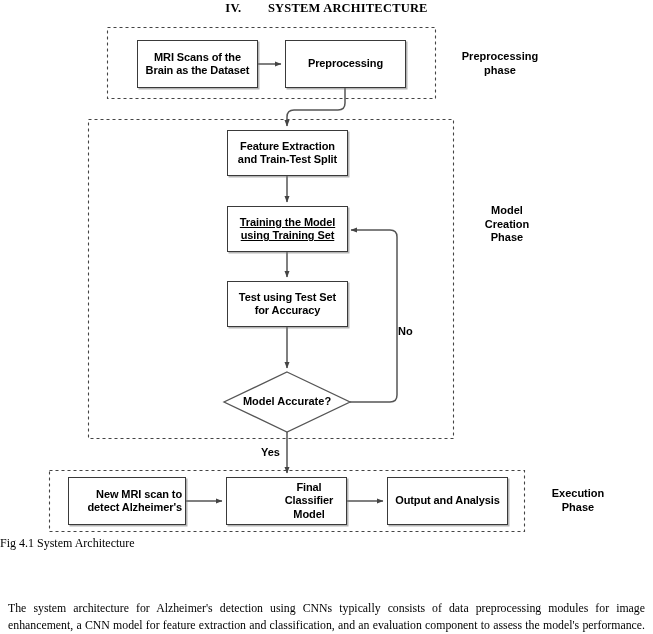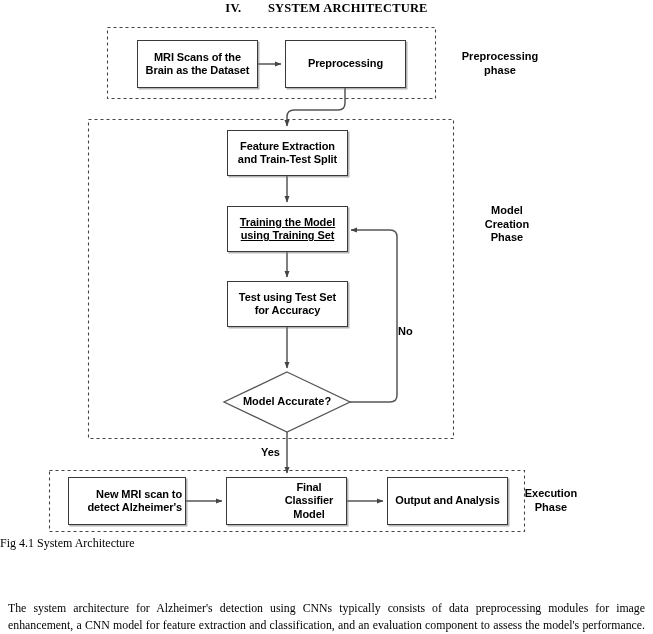--- a/index.html
+++ b/index.html
@@ -185,20 +185,20 @@
 
   <div class="edge-label" style="left:261px; top:446px;">Yes</div>
 
   <div class="phase-label" style="left:445px; top:50px; width:110px;">Preprocessing
 phase</div>
 
   <div class="phase-label" style="left:462px; top:204px; width:90px;">Model
 Creation
 Phase</div>
 
-  <div class="phase-label" style="left:506px; top:487px; width:90px;">Execution
+  <div class="phase-label" style="left:533px; top:487px; width:90px;">Execution
 Phase</div>
 
 </div>
 
 <div id="figure-caption">Fig 4.1 System Architecture</div>
 
 <p id="body-paragraph">The system architecture for Alzheimer's detection using CNNs typically consists of data preprocessing modules for image enhancement, a CNN model for feature extraction and classification, and an evaluation component to assess the model's performance. Additionally, integration with healthcare systems or diagnostic tools may facilitate seamless deployment and usage in clinical settings.</p>
 
 </body></html>

